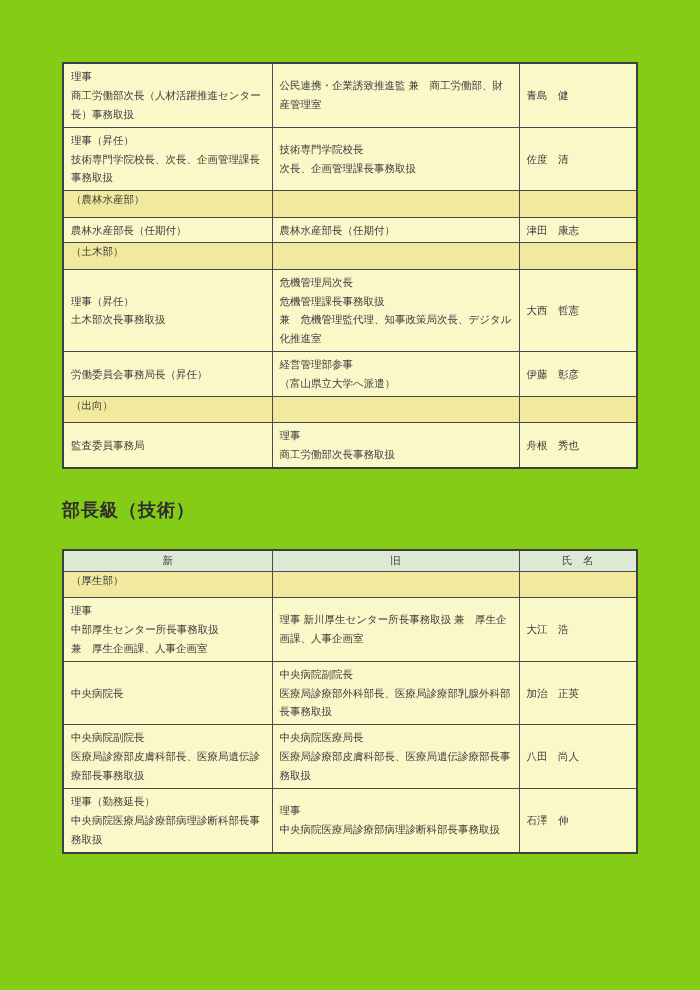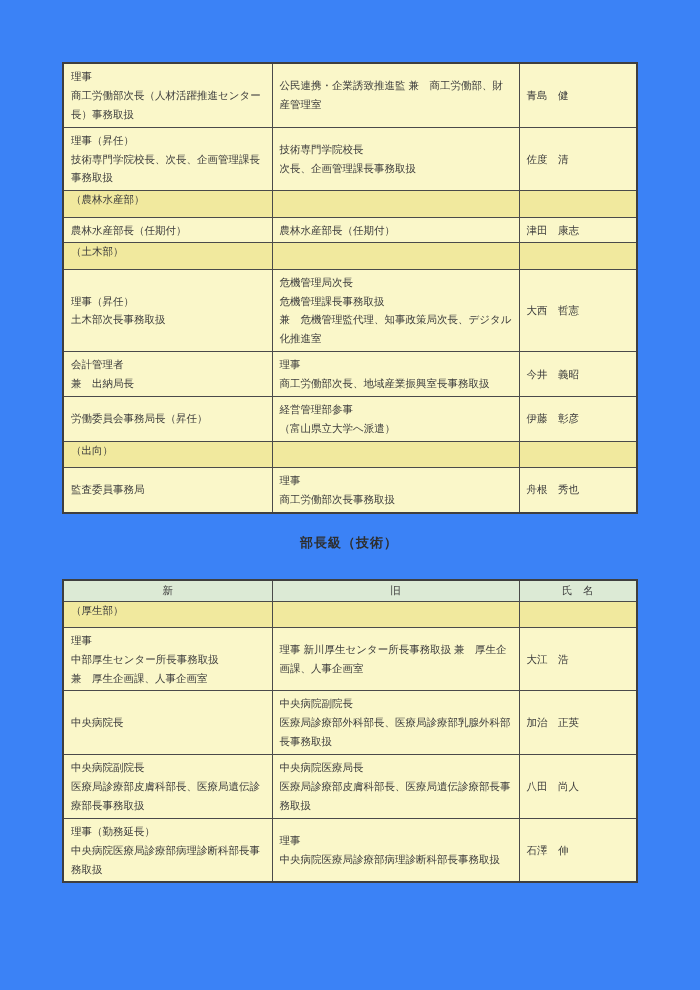--- a/index.html
+++ b/index.html
@@ -5,21 +5,21 @@
   html,body{margin:0;padding:0;background:#ffffff;}
   body{
     width:700px;height:990px;
     font-family:"Liberation Sans","DejaVu Sans",sans-serif;
     color:#3c3c3c;
     -webkit-font-smoothing:antialiased;
   }
   .sheet{
     position:relative;
     width:700px;height:990px;
-    background:#3b82f6;
+    background:#84cc16;
     box-sizing:border-box;
     padding:62px 63px 0 62px;
   }
   table.roster{
     border-collapse:collapse;
     table-layout:fixed;
     width:574px;
     border:2px solid #3f3f3f;
     background:#faf7c9;
   }
@@ -42,25 +42,24 @@
     padding:2px 4px;
     line-height:1.5;
   }
   tr.section-row td{
     background:#f1e99e;
     padding:1px 6px 9px 7px;
     line-height:1.45;
   }
   .mid-heading{
     width:574px;
-    text-align:center;
-    font-size:13px;
+    font-size:18px;
     font-weight:bold;
     color:#2e2e2e;
-    margin:20px 0 27px 0;
+    margin:29px 0 27px 0;
     letter-spacing:1px;
   }
 </style>
 </head>
 <body>
 
 <div class="sheet">
 
   <table class="roster">
     <colgroup>
@@ -97,27 +96,20 @@
           <td></td>
           <td></td>
         </tr>
         <tr>
           <td>理事（昇任）
 土木部次長事務取扱</td>
           <td>危機管理局次長
 危機管理課長事務取扱
 兼　危機管理監代理、知事政策局次長、デジタル化推進室</td>
           <td>大西　哲憲</td>
-        </tr>
-        <tr>
-          <td>会計管理者
-兼　出納局長</td>
-          <td>理事
-商工労働部次長、地域産業振興室長事務取扱</td>
-          <td>今井　義昭</td>
         </tr>
         <tr>
           <td>労働委員会事務局長（昇任）</td>
           <td>経営管理部参事
 （富山県立大学へ派遣）</td>
           <td>伊藤　彰彦</td>
         </tr>
         <tr class="section-row">
           <td>（出向）</td>
           <td></td>

